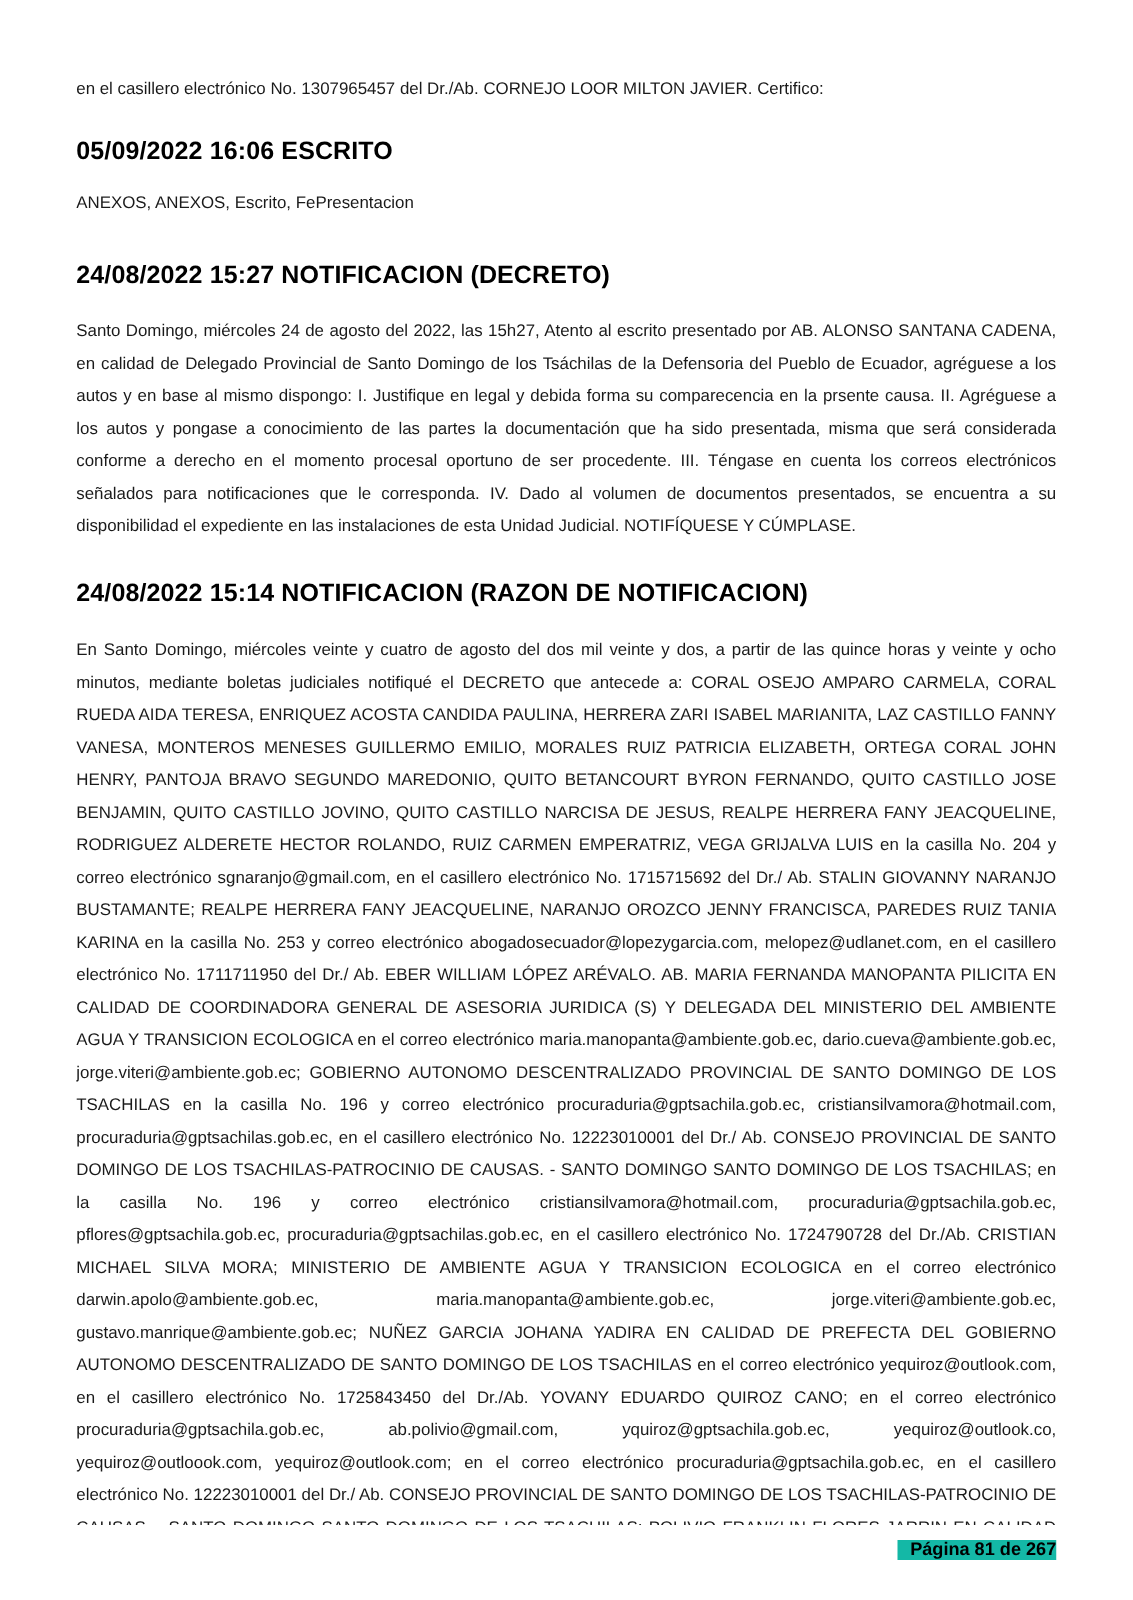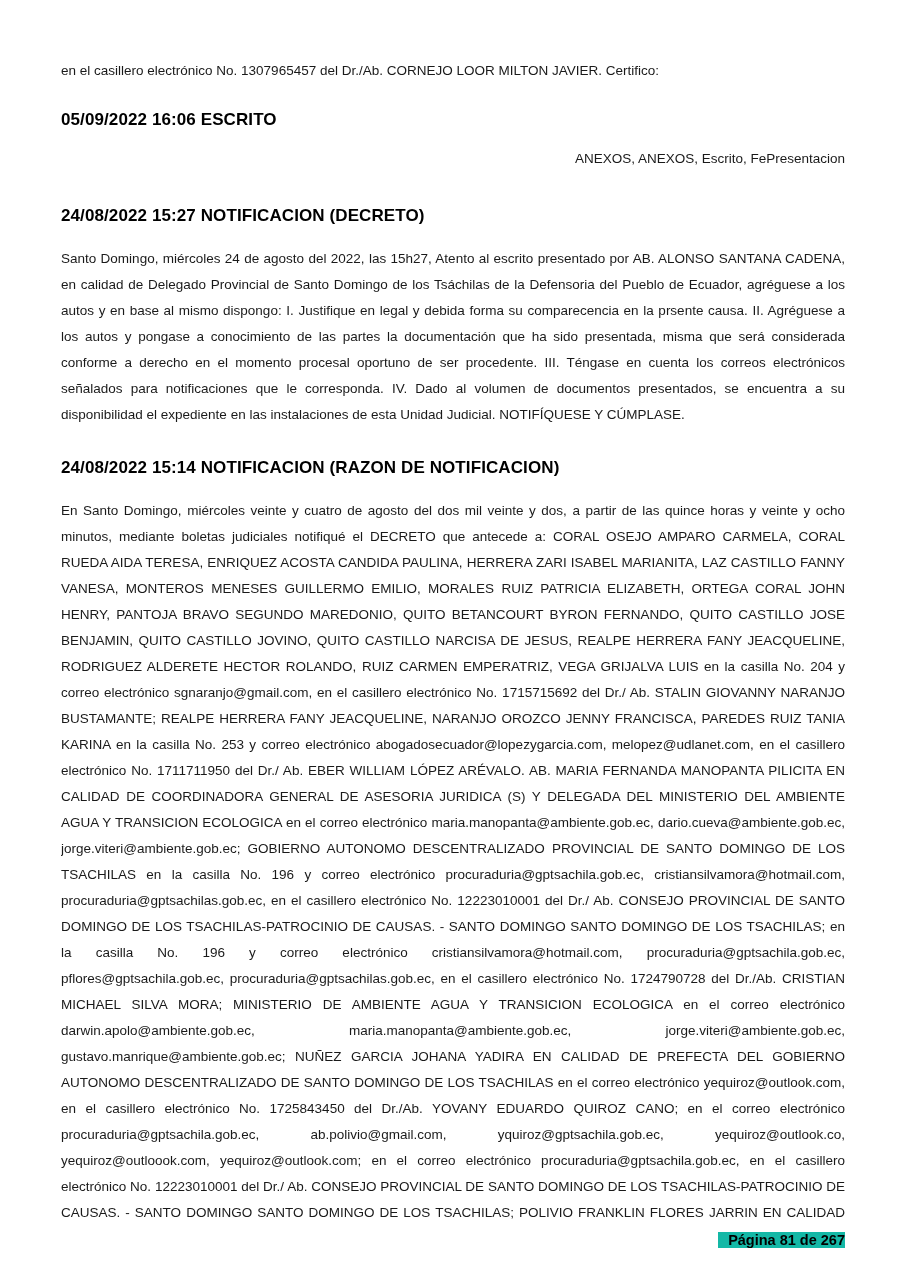--- a/index.html
+++ b/index.html
@@ -28,35 +28,35 @@
   .intro-line {
     font-size: 13.5px;
     line-height: 18px;
     color: #1a1a1a;
     margin: 0 0 30px 0;
   }
   .entry {
     margin: 0 0 28px 0;
   }
   .entry-heading {
-    font-size: 17px;
+    font-size: 20px;
     font-weight: 700;
     color: #000000;
     margin: 0 0 20px 0;
     letter-spacing: 0.1px;
   }
   .entry-body {
     font-size: 13.5px;
     line-height: 26px;
     text-align: justify;
     color: #1a1a1a;
     margin: 0 0 30px 0;
   }
   .entry-body.short {
-    text-align: right;
+    text-align: left;
     line-height: 18px;
     margin-bottom: 38px;
   }
   .page-footer {
     position: absolute;
     right: 61px;
     bottom: 32px;
     font-size: 14.5px;
     font-weight: 700;
     color: #000000;

